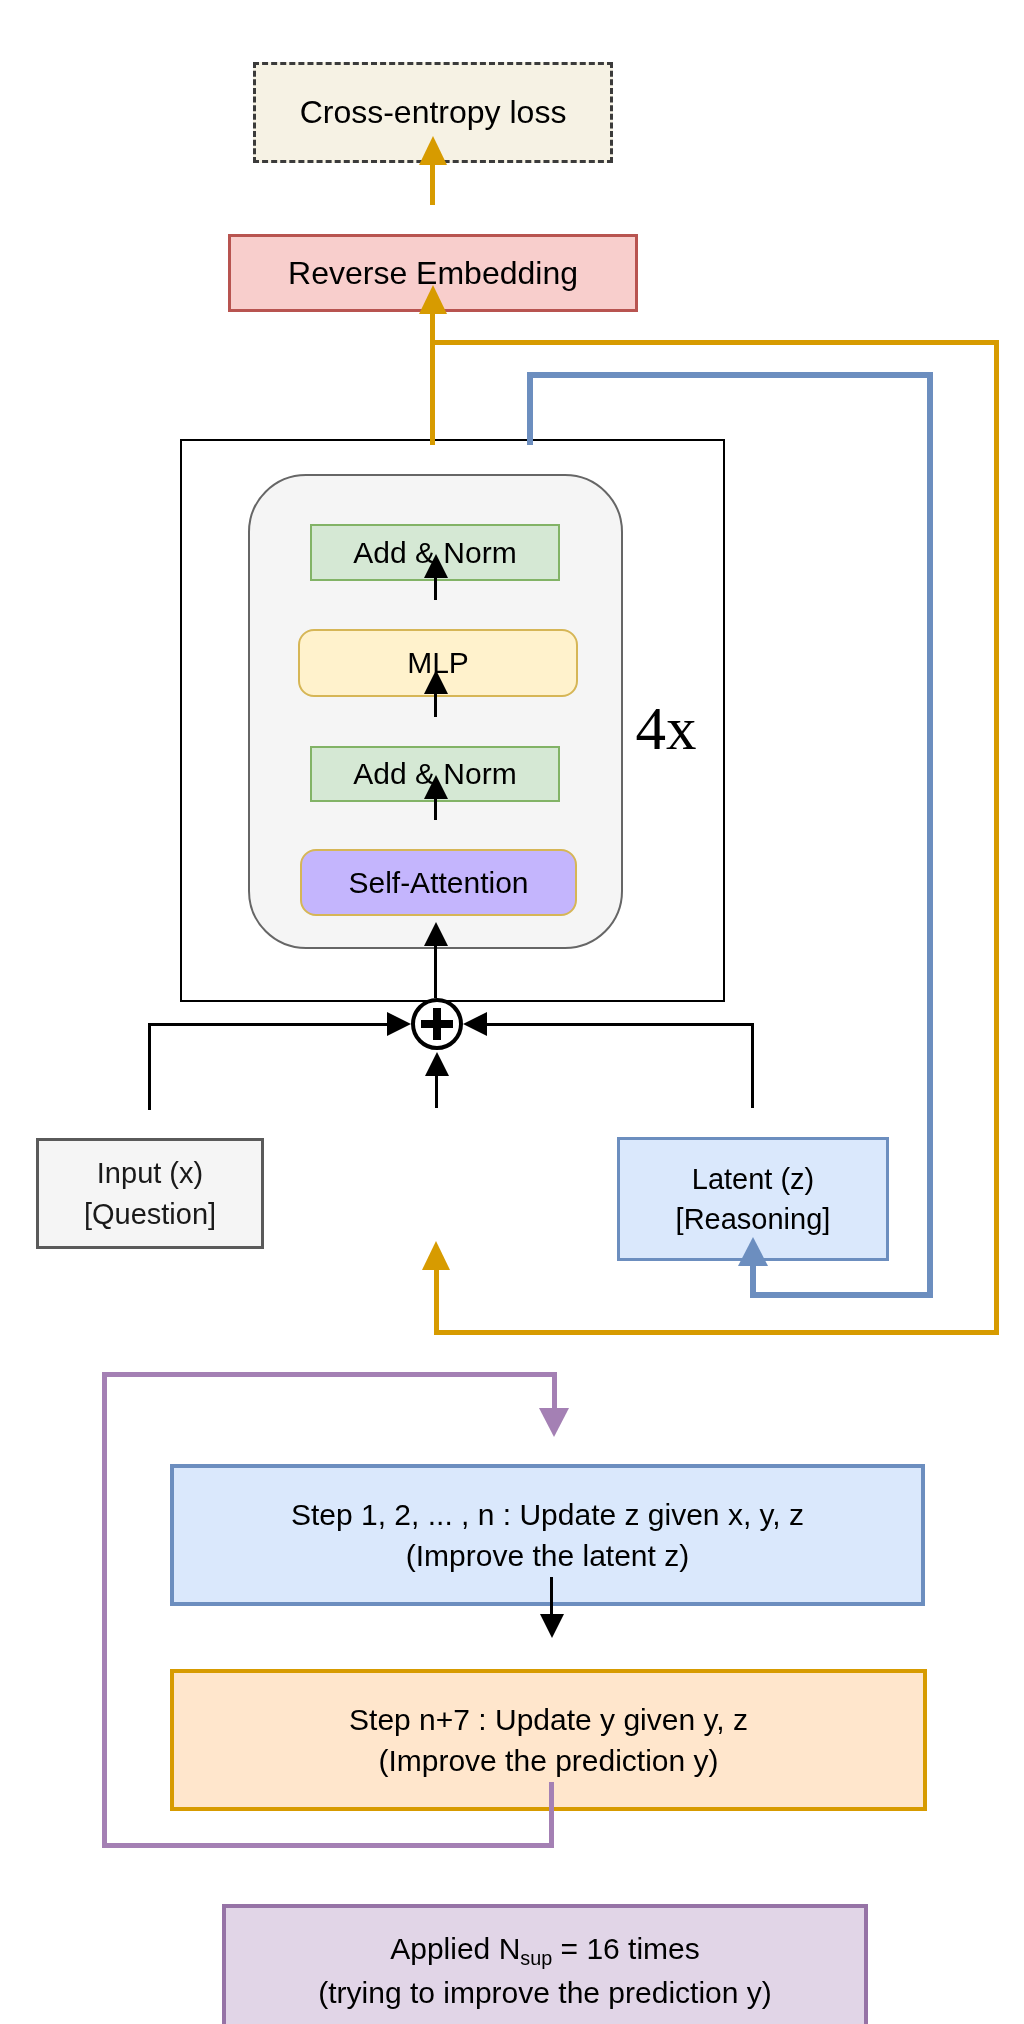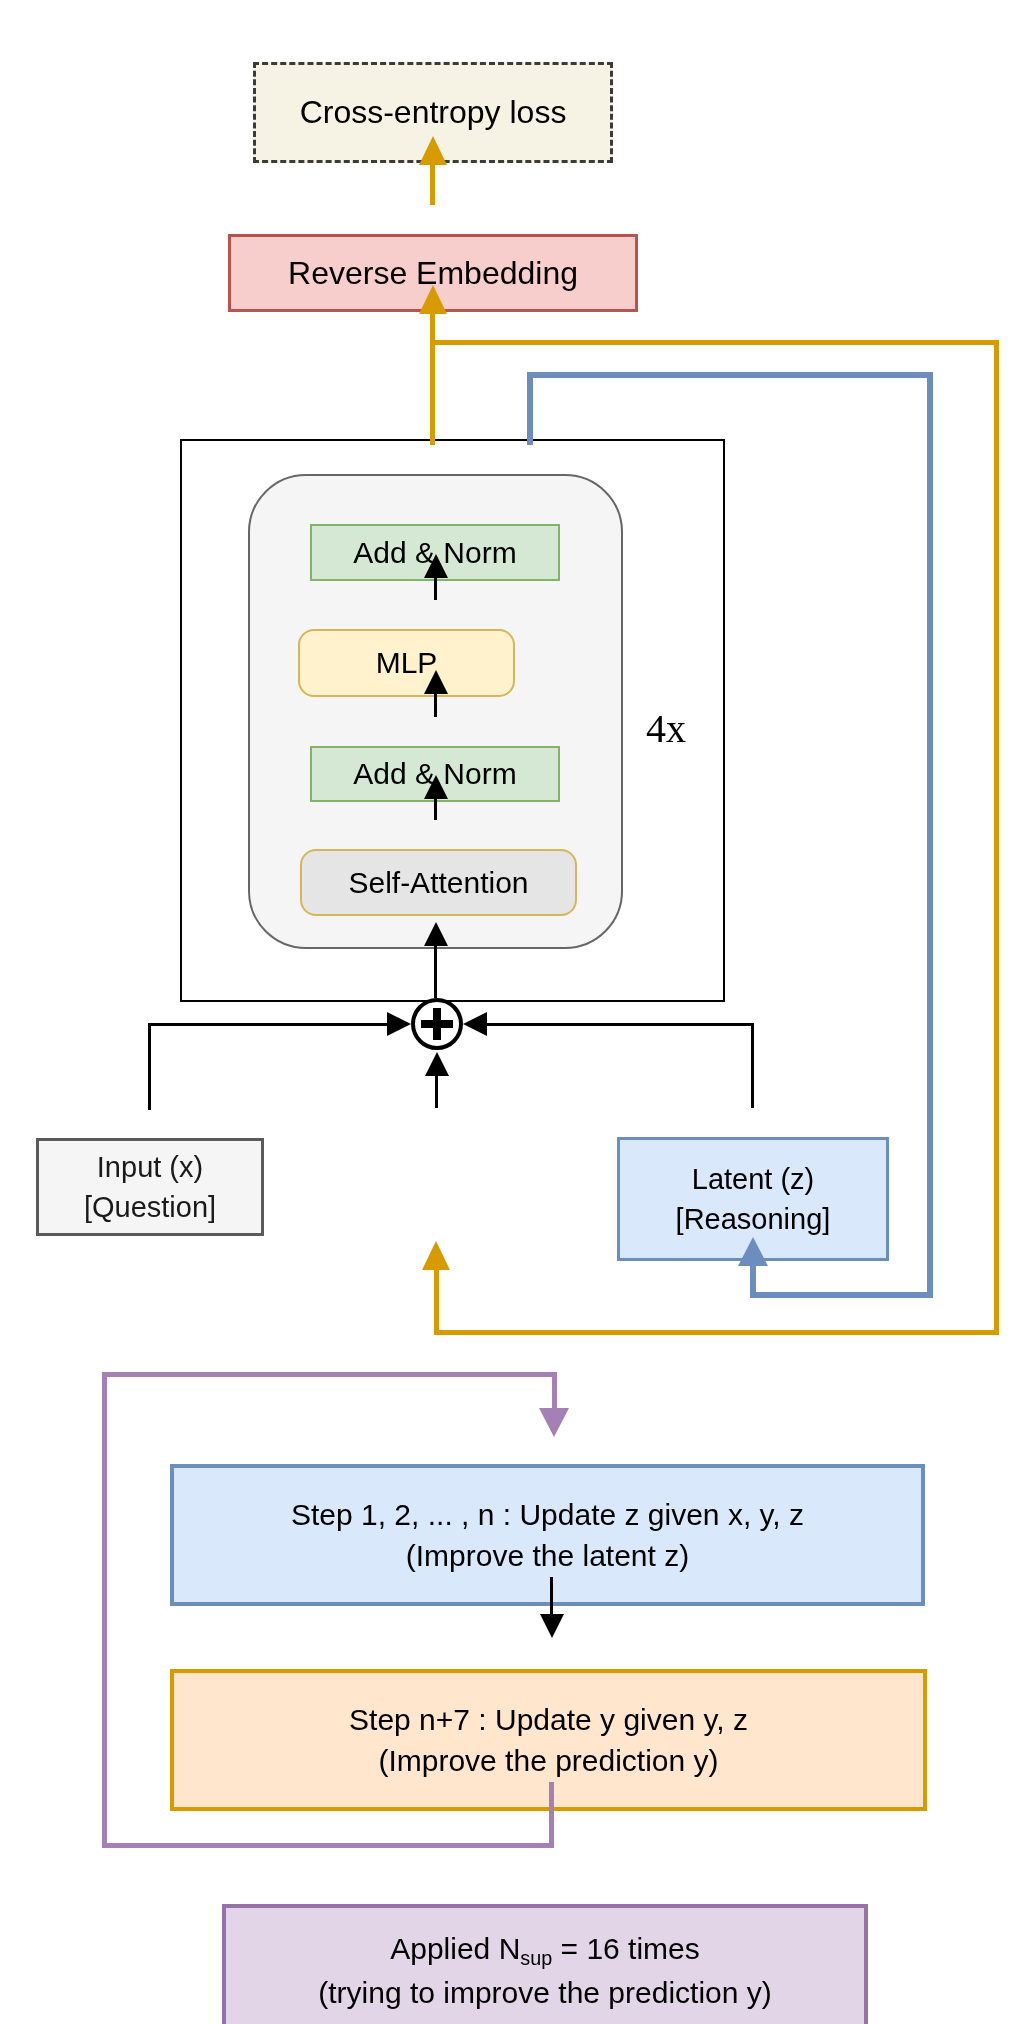--- a/index.html
+++ b/index.html
@@ -42,42 +42,42 @@
   </div>
 
   <div class="box" style="left:180px;top:410px;width:545px;height:563px;border:2px solid #000;background:transparent;"></div>
 
   <div class="box" style="left:248px;top:445px;width:375px;height:475px;background:#f5f5f5;border:2px solid #666;border-radius:58px;"></div>
 
   <div class="box" style="left:310px;top:495px;width:250px;height:57px;background:#d5e8d4;border:2px solid #82b366;font-size:30px;">
     <div>Add &amp; Norm</div>
   </div>
 
-  <div class="box" style="left:298px;top:600px;width:217px;height:68px;background:#fff2cc;border:2px solid #d6b656;border-radius:16px;font-size:30px;">
+  <div class="box" style="left:298px;top:600px;width:280px;height:68px;background:#fff2cc;border:2px solid #d6b656;border-radius:16px;font-size:30px;">
     <div>MLP</div>
   </div>
 
   <div class="box" style="left:310px;top:717px;width:250px;height:56px;background:#d5e8d4;border:2px solid #82b366;font-size:30px;">
     <div>Add &amp; Norm</div>
   </div>
 
-  <div class="box" style="left:300px;top:820px;width:277px;height:67px;background:#e5e5e5;border:2px solid #d6b656;border-radius:16px;font-size:30px;">
+  <div class="box" style="left:300px;top:820px;width:277px;height:67px;background:#c4b5fd;border:2px solid #d6b656;border-radius:16px;font-size:30px;">
     <div>Self-Attention</div>
   </div>
 
-  <div class="box" style="left:626px;top:672px;width:80px;height:56px;font-family:'Liberation Serif',serif;font-size:40px;">
+  <div class="box" style="left:626px;top:672px;width:80px;height:56px;font-family:'Liberation Serif',serif;font-size:61px;">
     <div>4x</div>
   </div>
 
   <div style="position:absolute;left:411px;top:998px;width:52px;height:52px;box-sizing:border-box;border:4px solid #000;border-radius:50%;background:#fff;">
     <div style="position:absolute;left:50%;top:50%;width:32px;height:8px;background:#000;transform:translate(-50%,-50%);"></div>
     <div style="position:absolute;left:50%;top:50%;width:8px;height:32px;background:#000;transform:translate(-50%,-50%);"></div>
   </div>
 
-  <div class="box" style="left:36px;top:1109px;width:228px;height:98px;background:#f5f5f5;border:3px solid #5a5a5a;font-size:29px;color:#1a1a1a;">
+  <div class="box" style="left:36px;top:1109px;width:228px;height:111px;background:#f5f5f5;border:3px solid #5a5a5a;font-size:29px;color:#1a1a1a;">
     <div>Input (x)</div>
     <div>[Question]</div>
   </div>
 
 
   <div class="box" style="left:617px;top:1108px;width:272px;height:124px;background:#dae8fc;border:3px solid #6c8ebf;font-size:29px;">
     <div>Latent (z)</div>
     <div>[Reasoning]</div>
   </div>
 

